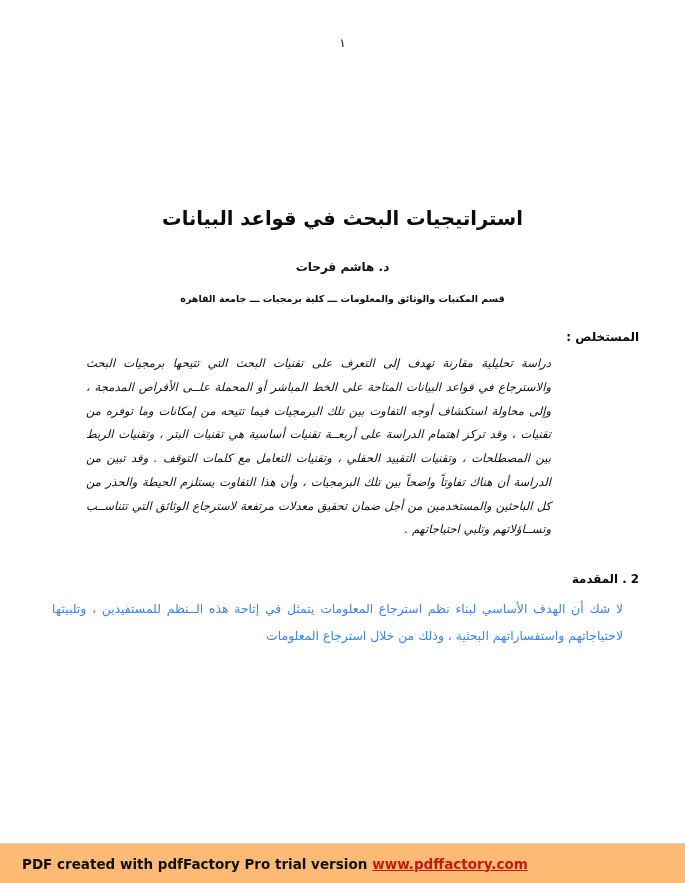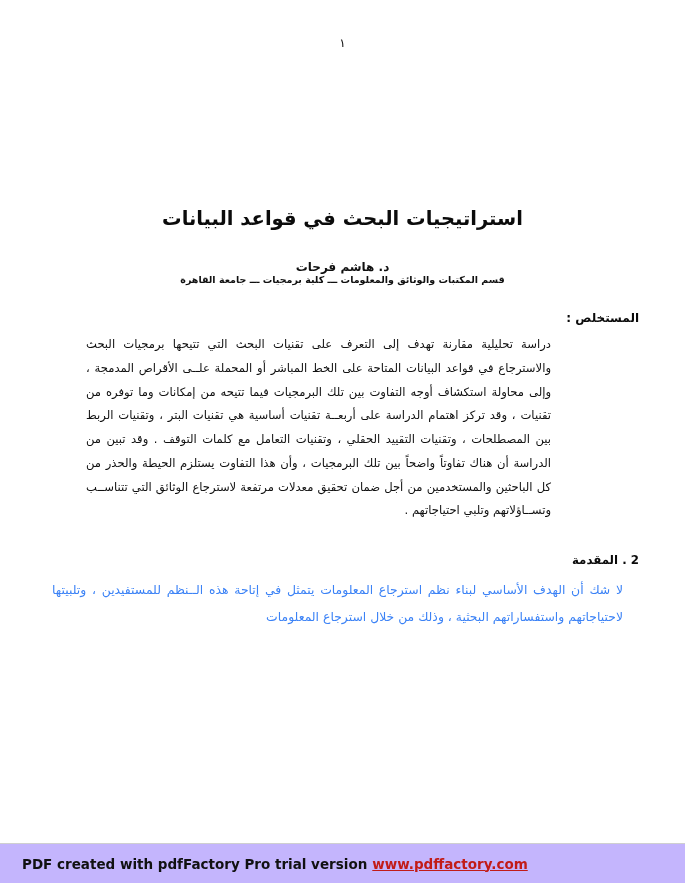--- a/index.html
+++ b/index.html
@@ -63,21 +63,21 @@
   }
   .author-block {
     text-align: center;
     margin-top: 22px;
   }
   .author-name {
     font-size: 12px;
     font-weight: bold;
     color: #101010;
     font-family: "DejaVu Sans", sans-serif;
-    margin-bottom: 0;
+    margin-bottom: 19px;
   }
   .author-affil {
     font-size: 9.5px;
     font-weight: bold;
     color: #101010;
     font-family: "DejaVu Sans", sans-serif;
   }
   .section-head {
     margin-top: 26px;
     font-size: 12px;
@@ -87,20 +87,21 @@
     text-align: right;
   }
   .abstract-wrap {
     margin-top: 8px;
     padding-right: 0;
     padding-left: 0;
   }
   .abstract-text {
     font-size: 11.6px;
     line-height: 2.05;
+    font-style: italic;
     color: #101010;
     font-family: "DejaVu Sans", sans-serif;
     text-align: justify;
     text-align-last: right;
     margin-right: 88px;
     margin-left: 40px;
   }
   .intro-head {
     margin-top: 30px;
     font-size: 11.8px;
@@ -119,21 +120,21 @@
     text-align-last: right;
     margin-right: 16px;
     margin-left: 6px;
   }
   .footer-bar {
     position: absolute;
     bottom: 0;
     left: 0;
     right: 0;
     height: 40px;
-    background: #c4b5fd;
+    background: #fdba74;
     border-top: 1px solid #cfcfcf;
     direction: ltr;
     display: flex;
     align-items: center;
     padding-left: 22px;
     box-sizing: border-box;
   }
   .footer-text {
     font-size: 13.5px;
     color: #111;

